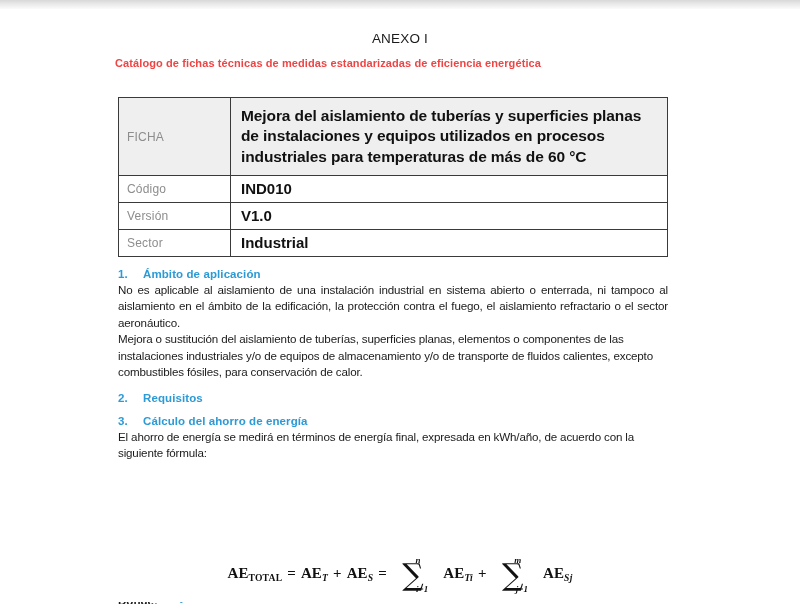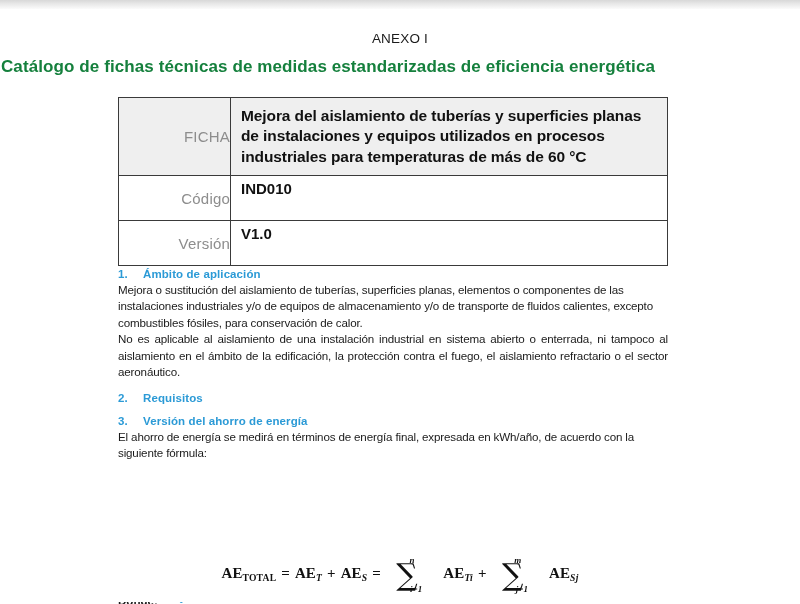--- a/index.html
+++ b/index.html
@@ -39,68 +39,67 @@
     font-size: 13.5px;
     font-weight: normal;
     letter-spacing: 0.2px;
     color: #1b1b1b;
   }
   .doc-subtitle {
     position: absolute;
     left: 0; top: 48px;
     width: 656px;
     text-align: center;
-    font-size: 17px;
+    font-size: 11px;
     font-weight: bold;
     letter-spacing: 0.1px;
-    color: #15803d;
+    color: #ef4444;
   }
 
   
   .info-table {
     position: absolute;
     left: 118px;
     top: 88px;
     width: 550px;
     border-collapse: collapse;
     table-layout: fixed;
   }
   .info-table td {
     border: 1px solid #3a3a3a;
     padding: 0;
     vertical-align: middle;
   }
   .info-table .lbl {
     width: 103px;
-    font-size: 15px;
+    font-size: 12px;
     color: #8d8d8d;
     padding: 5px 0 5px 8px;
     letter-spacing: 0.2px;
     font-weight: normal;
-    text-align: right;
   }
   .info-table .val {
     font-size: 15.5px;
     font-weight: bold;
     color: #111111;
     padding: 4px 6px 5px 10px;
     line-height: 1.32;
   }
   .row-ficha td { background: #efefef; }
   .row-ficha .val {
     padding-top: 8px;
     padding-bottom: 8px;
     padding-right: 12px;
     letter-spacing: -0.1px;
   }
   .row-ficha .lbl { vertical-align: middle; }
   .row-small .val {
     font-size: 15px;
     padding-top: 3px;
-    padding-bottom: 21px;
+    padding-bottom: 3px;
     margin-top: 29px;
   }
 
   
   .content {
     position: absolute;
     left: 118px;
     top: 259px;
     width: 550px;
   }
@@ -170,21 +169,21 @@
     line-height: 1;
   }
   .sumwrap .lim.up { margin-bottom: -3px; margin-left: 10px; }
   .sumwrap .lim.dn { margin-top: -3px; margin-left: 18px; }
   .sigma {
     font-size: 30px;
     line-height: 0.86;
     font-weight: normal;
     font-family: "DejaVu Serif", serif;
   }
-  .aft-sum { margin-left: 19px; }
+  .aft-sum { margin-left: 13px; }
 
   
   .clipped-line {
     position: absolute;
     left: 118px;
     top: 593px;
     width: 550px;
     height: 11px;
     overflow: hidden;
     font-size: 11.6px;
@@ -217,45 +216,49 @@
         <td class="val">Mejora del aislamiento de tuberías y superficies planas de instalaciones y equipos utilizados en procesos industriales para temperaturas de más de 60 °C</td>
       </tr>
       <tr class="row-small">
         <td class="lbl">Código</td>
         <td class="val">IND010</td>
       </tr>
       <tr class="row-small">
         <td class="lbl">Versión</td>
         <td class="val">V1.0</td>
       </tr>
+      <tr class="row-small">
+        <td class="lbl">Sector</td>
+        <td class="val">Industrial</td>
+      </tr>
     </tbody>
   </table>
 
   <div class="content">
 
     <div class="block">
       <div class="section-heading">
         <span class="num">1.</span>
         <span>Ámbito de aplicación</span>
       </div>
+      <p class="para justify">No es aplicable al aislamiento de una instalación industrial en sistema abierto o enterrada, ni tampoco al aislamiento en el ámbito de la edificación, la protección contra el fuego, el aislamiento refractario o el sector aeronáutico.</p>
       <p class="para">Mejora o sustitución del aislamiento de tuberías, superficies planas, elementos o componentes de las instalaciones industriales y/o de equipos de almacenamiento y/o de transporte de fluidos calientes, excepto combustibles fósiles, para conservación de calor.</p>
-      <p class="para justify">No es aplicable al aislamiento de una instalación industrial en sistema abierto o enterrada, ni tampoco al aislamiento en el ámbito de la edificación, la protección contra el fuego, el aislamiento refractario o el sector aeronáutico.</p>
     </div>
 
     <div class="block">
       <div class="section-heading">
         <span class="num">2.</span>
         <span>Requisitos</span>
       </div>
     </div>
 
     <div class="block tight">
       <div class="section-heading">
         <span class="num">3.</span>
-        <span>Versión del ahorro de energía</span>
+        <span>Cálculo del ahorro de energía</span>
       </div>
       <p class="para">El ahorro de energía se medirá en términos de energía final, expresada en kWh/año, de acuerdo con la siguiente fórmula:</p>
     </div>
 
   </div>
 
   <div class="formula">
     <span class="fx">
       <span class="term"><span>AE</span><sub>TOTAL</sub></span>
       <span class="op">=</span>

